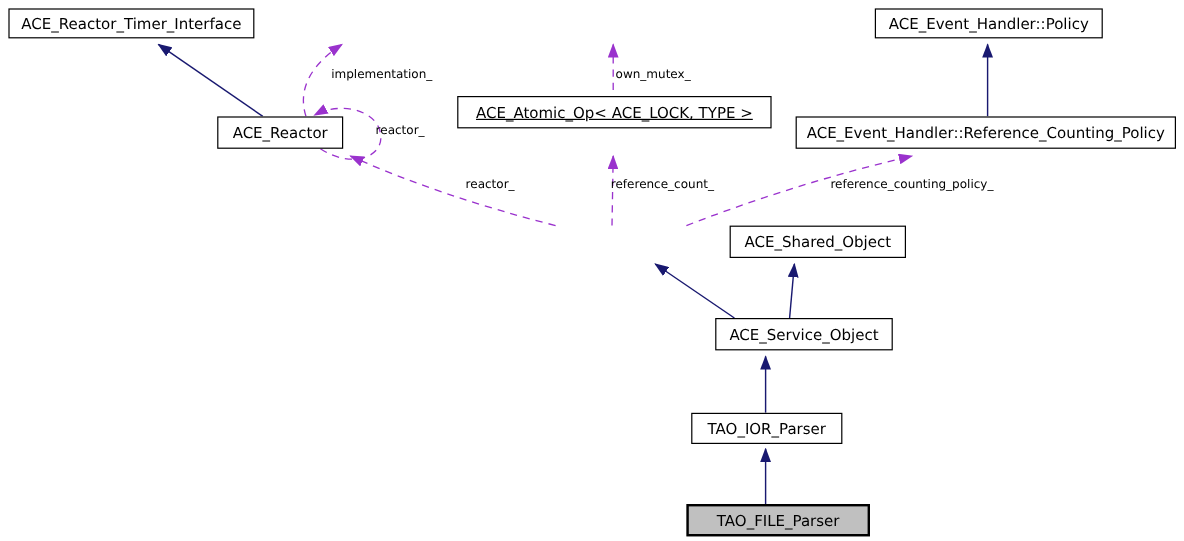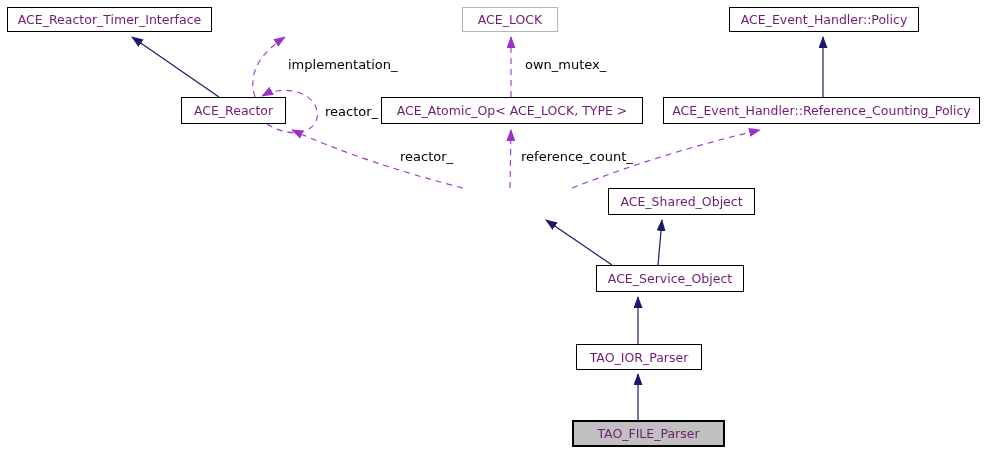--- a/index.html
+++ b/index.html
@@ -20,35 +20,34 @@
   #edges{position:absolute;left:0;top:0;width:987px;height:451px;}
   .edge-inherit{stroke:var(--c-inherit);fill:none;stroke-width:1.2px;}
   .edge-usage{stroke:var(--c-usage);fill:none;stroke-width:1.1px;stroke-dasharray:6 5;}
   #arrow-inherit path{fill:var(--c-inherit);stroke:none;}
   #arrow-usage path{fill:var(--c-usage);stroke:none;}
   .node{
     position:absolute;
     box-sizing:border-box;
     background:#ffffff;
     border:1px solid #000000;
-    color:#701a75;
+    color:#000000;
     font-size:12.5px;
     display:flex;align-items:center;justify-content:center;
     white-space:nowrap;
     z-index:2;
   }
   .node--external{border-color:var(--c-ext-border);}
   .node--focus{background:var(--c-focus-fill);border-width:2px;}
   .edge-label{
     position:absolute;
     color:#000000;
-    font-size:13px;
+    font-size:10px;
     white-space:nowrap;
     z-index:3;
-    margin-left:12px;
   }
 </style>
 </head>
 <body>
 
 <div id="graph">
 
   <svg id="edges" width="987" height="451" viewBox="0 0 987 451" xmlns="http://www.w3.org/2000/svg">
     <defs>
       <marker id="arrow-inherit" markerWidth="12" markerHeight="9" refX="11" refY="4.5" orient="auto" markerUnits="userSpaceOnUse">
@@ -70,27 +69,26 @@
     <path class="edge-usage" d="M511,97 L511,37" marker-end="url(#arrow-usage)"></path>
     <path class="edge-usage" d="M510,188 L511,130" marker-end="url(#arrow-usage)"></path>
     <path class="edge-usage" d="M463,188 Q365,163 292,130" marker-end="url(#arrow-usage)"></path>
     <path class="edge-usage" d="M572,188 Q665,152 760,130" marker-end="url(#arrow-usage)"></path>
     <path class="edge-usage" d="M267,124 C293,141 321,131 317,111 C314,92 284,84 262,96" marker-end="url(#arrow-usage)"></path>
   </svg>
 
   <div class="node" style="left:7px;top:7px;width:205px;height:25px;">ACE_Reactor_Timer_Interface</div>
 
 
-  <div class="node node--external" style="left:462px;top:7px;width:96px;height:25px;">ACE_LOCK</div>
 
   <div class="node" style="left:729px;top:7px;width:190px;height:25px;">ACE_Event_Handler::Policy</div>
 
   <div class="node" style="left:181px;top:97px;width:105px;height:27px;">ACE_Reactor</div>
 
-  <div class="node" style="left:381px;top:97px;width:262px;height:27px;">ACE_Atomic_Op&lt; ACE_LOCK, TYPE &gt;</div>
+  <div class="node" style="left:381px;top:80px;width:262px;height:27px;text-decoration:underline;">ACE_Atomic_Op&lt; ACE_LOCK, TYPE &gt;</div>
 
   <div class="node" style="left:663px;top:97px;width:317px;height:27px;">ACE_Event_Handler::Reference_Counting_Policy</div>
 
 
   <div class="node" style="left:608px;top:188px;width:147px;height:27px;">ACE_Shared_Object</div>
 
   <div class="node" style="left:596px;top:265px;width:148px;height:27px;">ACE_Service_Object</div>
 
   <div class="node" style="left:576px;top:344px;width:126px;height:26px;">TAO_IOR_Parser</div>
 
@@ -99,14 +97,15 @@
   <span class="edge-label" style="left:276px;top:57px;">implementation_</span>
 
   <span class="edge-label" style="left:513px;top:57px;">own_mutex_</span>
 
   <span class="edge-label" style="left:313px;top:104px;">reactor_</span>
 
   <span class="edge-label" style="left:388px;top:149px;">reactor_</span>
 
   <span class="edge-label" style="left:509px;top:149px;">reference_count_</span>
 
+  <span class="edge-label" style="left:692px;top:149px;">reference_counting_policy_</span>
 
 </div>
 
 </body></html>

